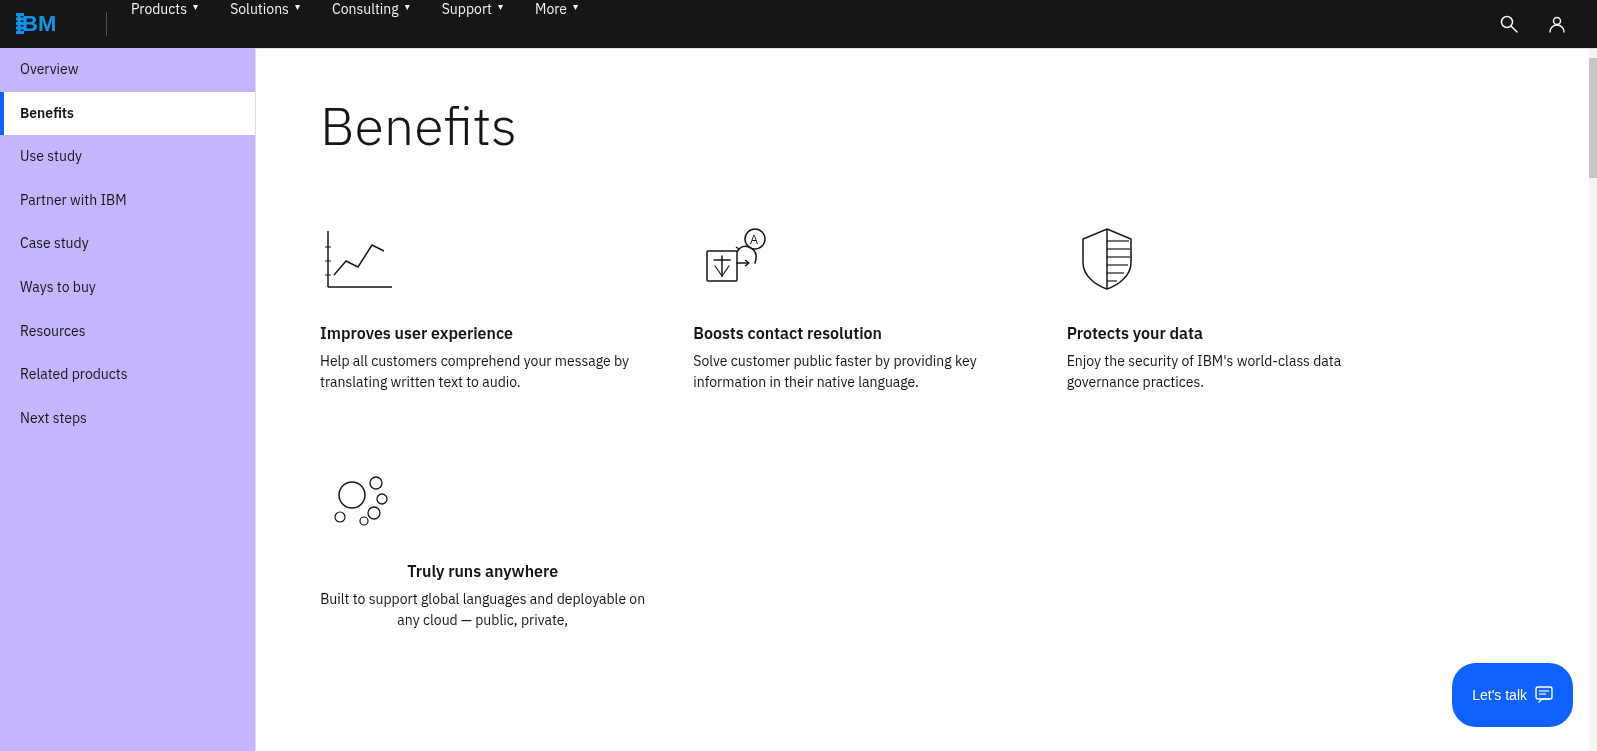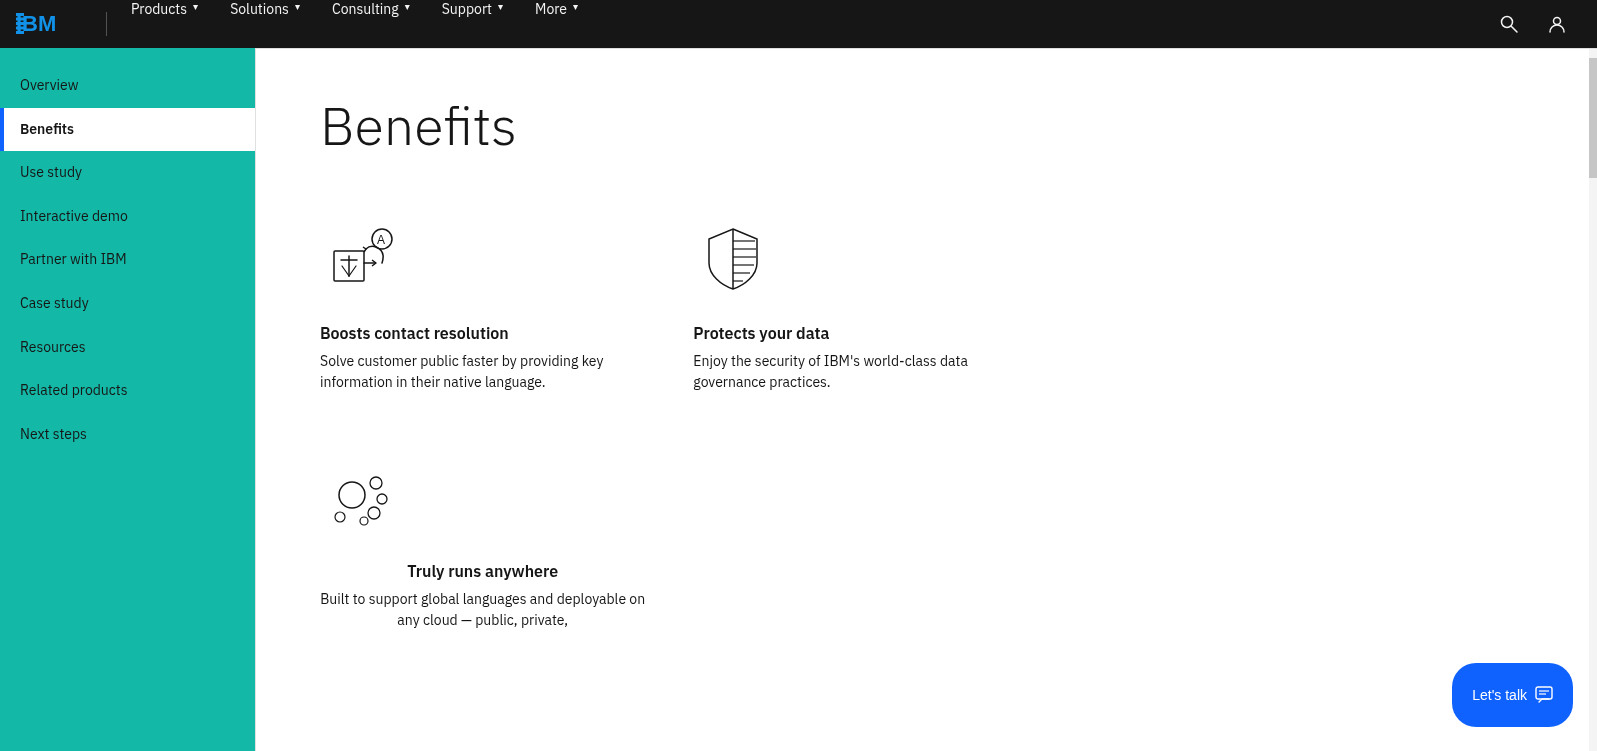--- a/index.html
+++ b/index.html
@@ -72,26 +72,26 @@
     .page-wrapper {
       display: flex;
       margin-top: 48px;
     }
 
     
     .sidebar {
       width: 256px;
       min-width: 256px;
       border-right: 1px solid #e0e0e0;
-      padding-top: 16px;
+      padding-top: 0;
       position: fixed;
       top: 48px;
       bottom: 0;
       overflow-y: auto;
-      background: #14b8a6;
+      background: #c4b5fd;
     }
     .sidebar-item {
       display: flex;
       align-items: center;
       padding: 12px 16px;
       cursor: pointer;
       font-size: 14px;
       color: #161616;
       border-left: 4px solid transparent;
       line-height: 1.4;
@@ -274,44 +274,60 @@
     <div class="sidebar-item">
       <span>Overview</span>
     </div>
     <div class="sidebar-item active">
       <span>Benefits</span>
     </div>
     <div class="sidebar-item">
       <span>Use study</span>
     </div>
     <div class="sidebar-item">
-      <span>Interactive demo</span>
-    </div>
-    <div class="sidebar-item">
       <span>Partner with IBM</span>
     </div>
     <div class="sidebar-item">
       <span>Case study</span>
+    </div>
+    <div class="sidebar-item">
+      <span>Ways to buy</span>
     </div>
     <div class="sidebar-item">
       <span>Resources</span>
     </div>
     <div class="sidebar-item">
       <span>Related products</span>
     </div>
     <div class="sidebar-item">
       <span>Next steps</span>
     </div>
   </aside>
 
   <main class="main-content">
     <h1 class="page-title">Benefits</h1>
 
     <div class="benefits-grid">
 
+      <div class="benefit-item">
+        <div class="benefit-icon">
+          <svg width="80" height="72" viewBox="0 0 80 72" fill="none" xmlns="http://www.w3.org/2000/svg">
+
+            <line x1="8" y1="64" x2="72" y2="64" stroke="#161616" stroke-width="1.5"></line>
+            <line x1="8" y1="8" x2="8" y2="64" stroke="#161616" stroke-width="1.5"></line>
+            <polyline points="14,52 26,38 38,44 52,22 64,28" stroke="#161616" stroke-width="1.5" fill="none" stroke-linejoin="round"></polyline>
+
+            <line x1="5" y1="52" x2="11" y2="52" stroke="#161616" stroke-width="1"></line>
+            <line x1="5" y1="38" x2="11" y2="38" stroke="#161616" stroke-width="1"></line>
+            <line x1="5" y1="24" x2="11" y2="24" stroke="#161616" stroke-width="1"></line>
+          </svg>
+        </div>
+        <div class="benefit-title">Improves user experience</div>
+        <div class="benefit-desc">Help all customers comprehend your message by translating written text to audio.</div>
+      </div>
 
       <div class="benefit-item">
         <div class="benefit-icon">
           <svg width="80" height="80" viewBox="0 0 80 80" fill="none" xmlns="http://www.w3.org/2000/svg">
 
             <rect x="14" y="32" width="30" height="30" rx="1" stroke="#161616" stroke-width="1.5"></rect>
 
             <line x1="29" y1="37" x2="29" y2="57" stroke="#161616" stroke-width="1.5" stroke-linecap="round"></line>
             <line x1="21" y1="41" x2="37" y2="41" stroke="#161616" stroke-width="1.5" stroke-linecap="round"></line>
             <line x1="22" y1="47" x2="29" y2="57" stroke="#161616" stroke-width="1.2" stroke-linecap="round"></line>

